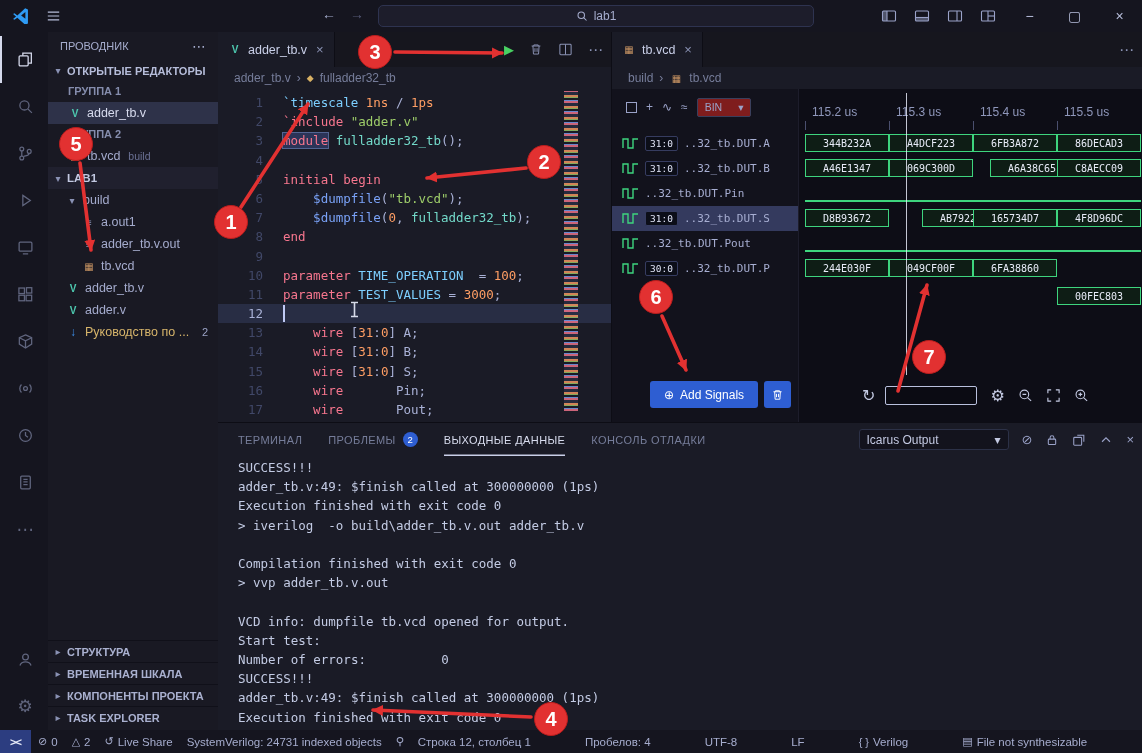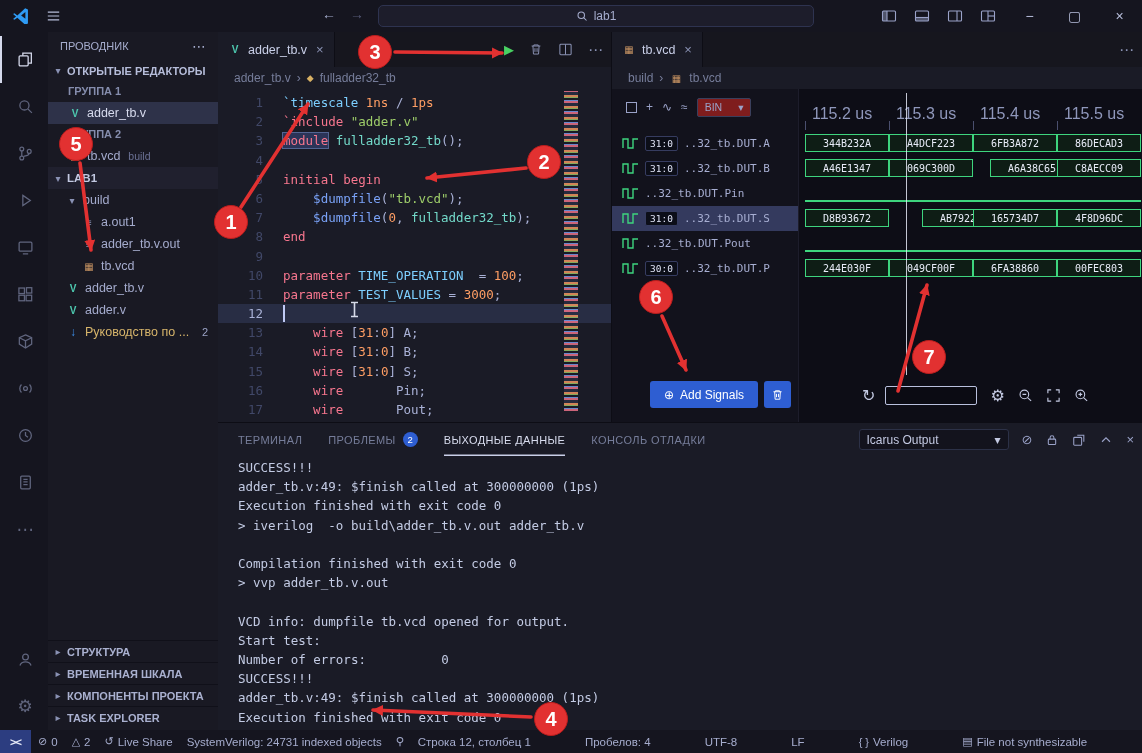--- a/index.html
+++ b/index.html
@@ -81,21 +81,21 @@
   .wave-names { position:absolute; left:0; top:0; bottom:0; width:187px; background:#12121c; border-right:1px solid #1d1d2b; }
   .wn-controls { height:36px; display:flex; align-items:center; gap:9px; padding-left:14px; color:#9aa2c8; font-size:12px; }
   .swatch { width:11px; height:11px; border:1px solid #9aa2c8; }
   .bin-select { display:flex; align-items:center; gap:16px; border:1px solid #3a3f5c; background:#7f1d1d; height:19px; padding:0 7px; font-size:10.5px; border-radius:2px; cursor:pointer; }
   .sig-rows { position:absolute; top:42px; left:0; right:0; }
   .sig-row { height:25px; display:flex; align-items:center; gap:6px; padding-left:10px; cursor:pointer; }
   .sig-row.sel { background:#343a5e; }
   .sig-range { font-family:"DejaVu Sans Mono",monospace; font-size:9.5px; background:#0c0e18; border:1px solid #363c60; color:#dfe3f5; padding:1px 4px; border-radius:2px; }
   .sig-name { font-family:"DejaVu Sans Mono",monospace; font-size:11px; color:#a7aed2; }
   .wave-area { position:absolute; left:187px; right:0; top:0; bottom:0; }
-  .tick-label { position:absolute; top:16px; font-size:16px; color:#8f97bb; }
+  .tick-label { position:absolute; top:16px; font-size:12px; color:#8f97bb; }
   .tick-mark { position:absolute; top:32px; width:1px; height:9px; background:#4a4f6e; }
   .wave-rows { position:absolute; top:42px; left:0; right:0; }
   .wave-row { height:25px; position:relative; }
   .wcell { position:absolute; top:3px; width:84px; height:18px; border:1px solid #3ed47e; background:#0e1d15; color:#e8ecf8; font-family:"DejaVu Sans Mono",monospace; font-size:10px; display:flex; align-items:center; justify-content:center; }
   .wbit { position:absolute; left:6px; right:1px; top:19px; height:2px; background:#3ed47e; }
   .marker { position:absolute; left:294px; top:4px; width:1px; height:282px; background:#e4e7f4; opacity:.85; }
   .add-signals { position:absolute; left:38px; top:292px; width:108px; height:27px; background:#2e5ed2; border-radius:3px; color:#fff; font-size:12px; display:flex; align-items:center; justify-content:center; gap:6px; cursor:pointer; }
   .trash-btn { position:absolute; left:152px; top:292px; width:27px; height:27px; background:#2e5ed2; border-radius:3px; display:flex; align-items:center; justify-content:center; color:#fff; cursor:pointer; }
   .wave-ctrl { position:absolute; left:250px; top:294px; height:24px; display:flex; align-items:center; color:#c3c9e2; }
   .wave-ctrl .gap { margin-left:13px; }
@@ -554,21 +554,21 @@
               <div class="wcell" style="left: 174px;">165734D7</div>
               <div class="wcell" style="left: 258px;">4F8D96DC</div>
             </div>
             <div class="wave-row">
               <div class="wbit"></div>
             </div>
             <div class="wave-row">
               <div class="wcell" style="left: 6px;">244E030F</div>
               <div class="wcell" style="left: 90px;">049CF00F</div>
               <div class="wcell" style="left: 174px;">6FA38860</div>
-              <div class="wcell" style="left: 258px;">00FEC803</div>
+              <div class="wcell" style="left: 258px; margin-top: 28px;">00FEC803</div>
             </div>
           </div>
       </div>
       <div class="marker"></div>
       <div class="add-signals">
         <span>⊕</span>
         <span>Add Signals</span>
       </div>
       <div class="trash-btn">
         <svg width="13" height="14" viewBox="0 0 16 16" stroke="#fff" stroke-width="1.2" fill="none">

